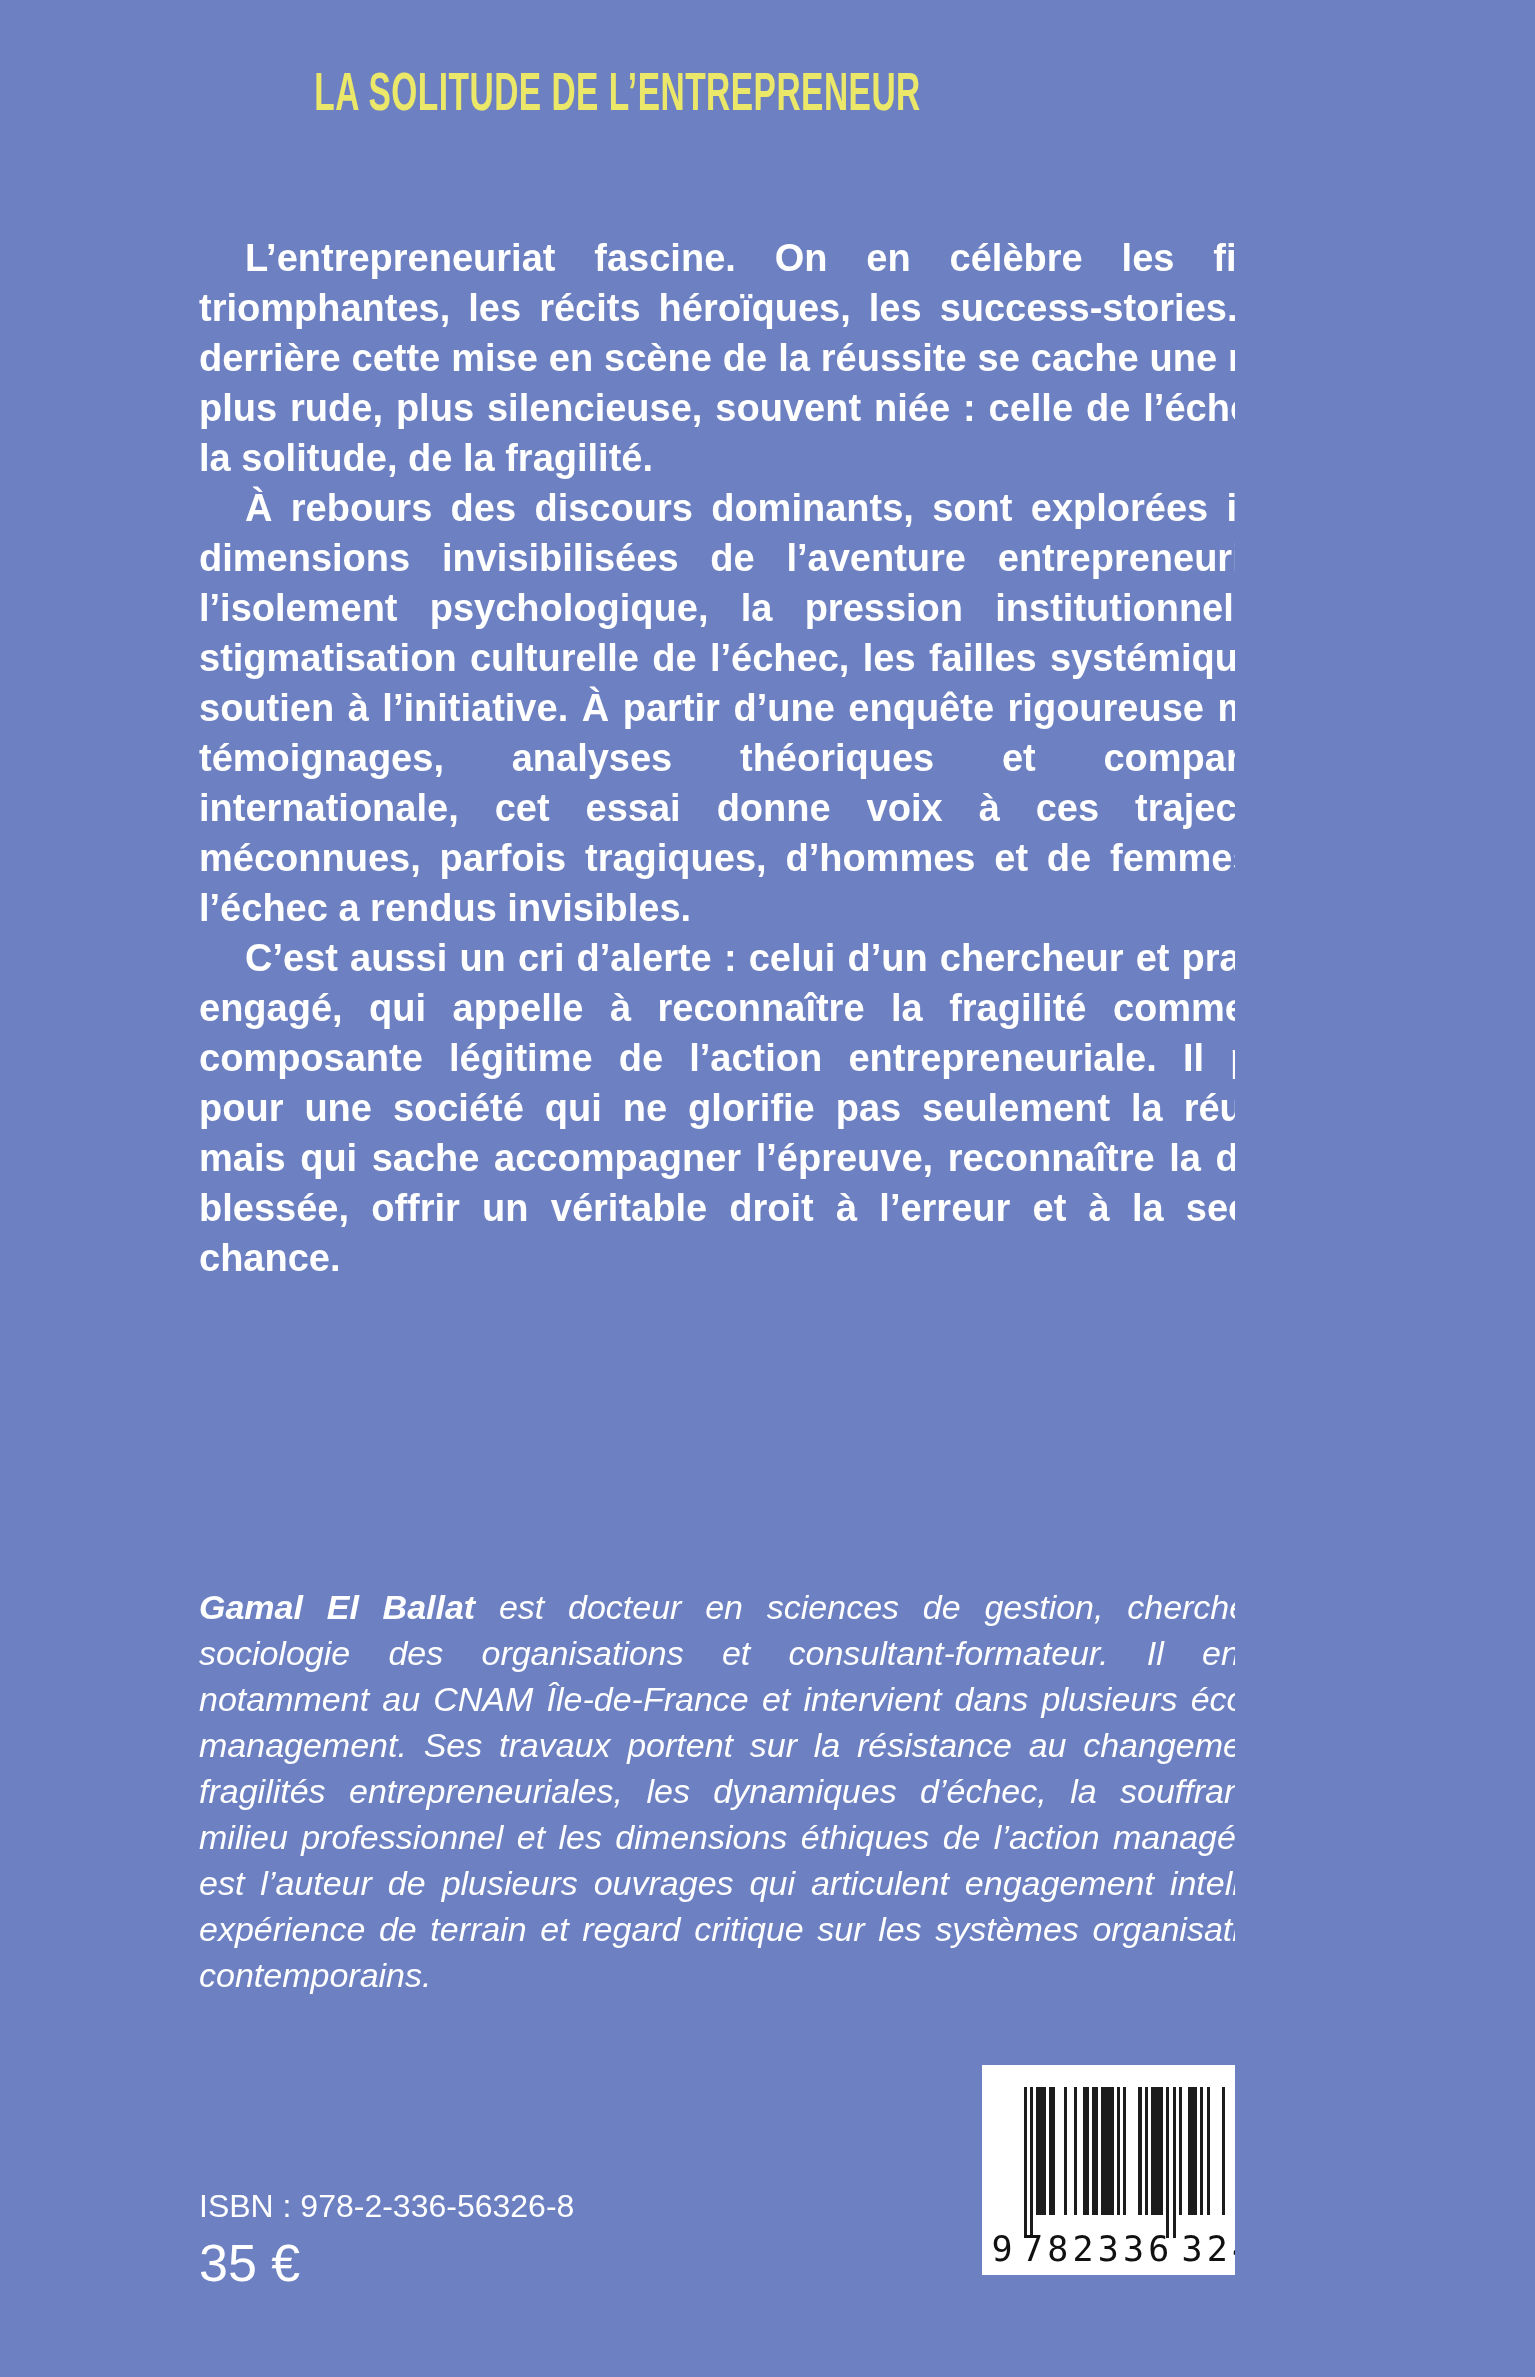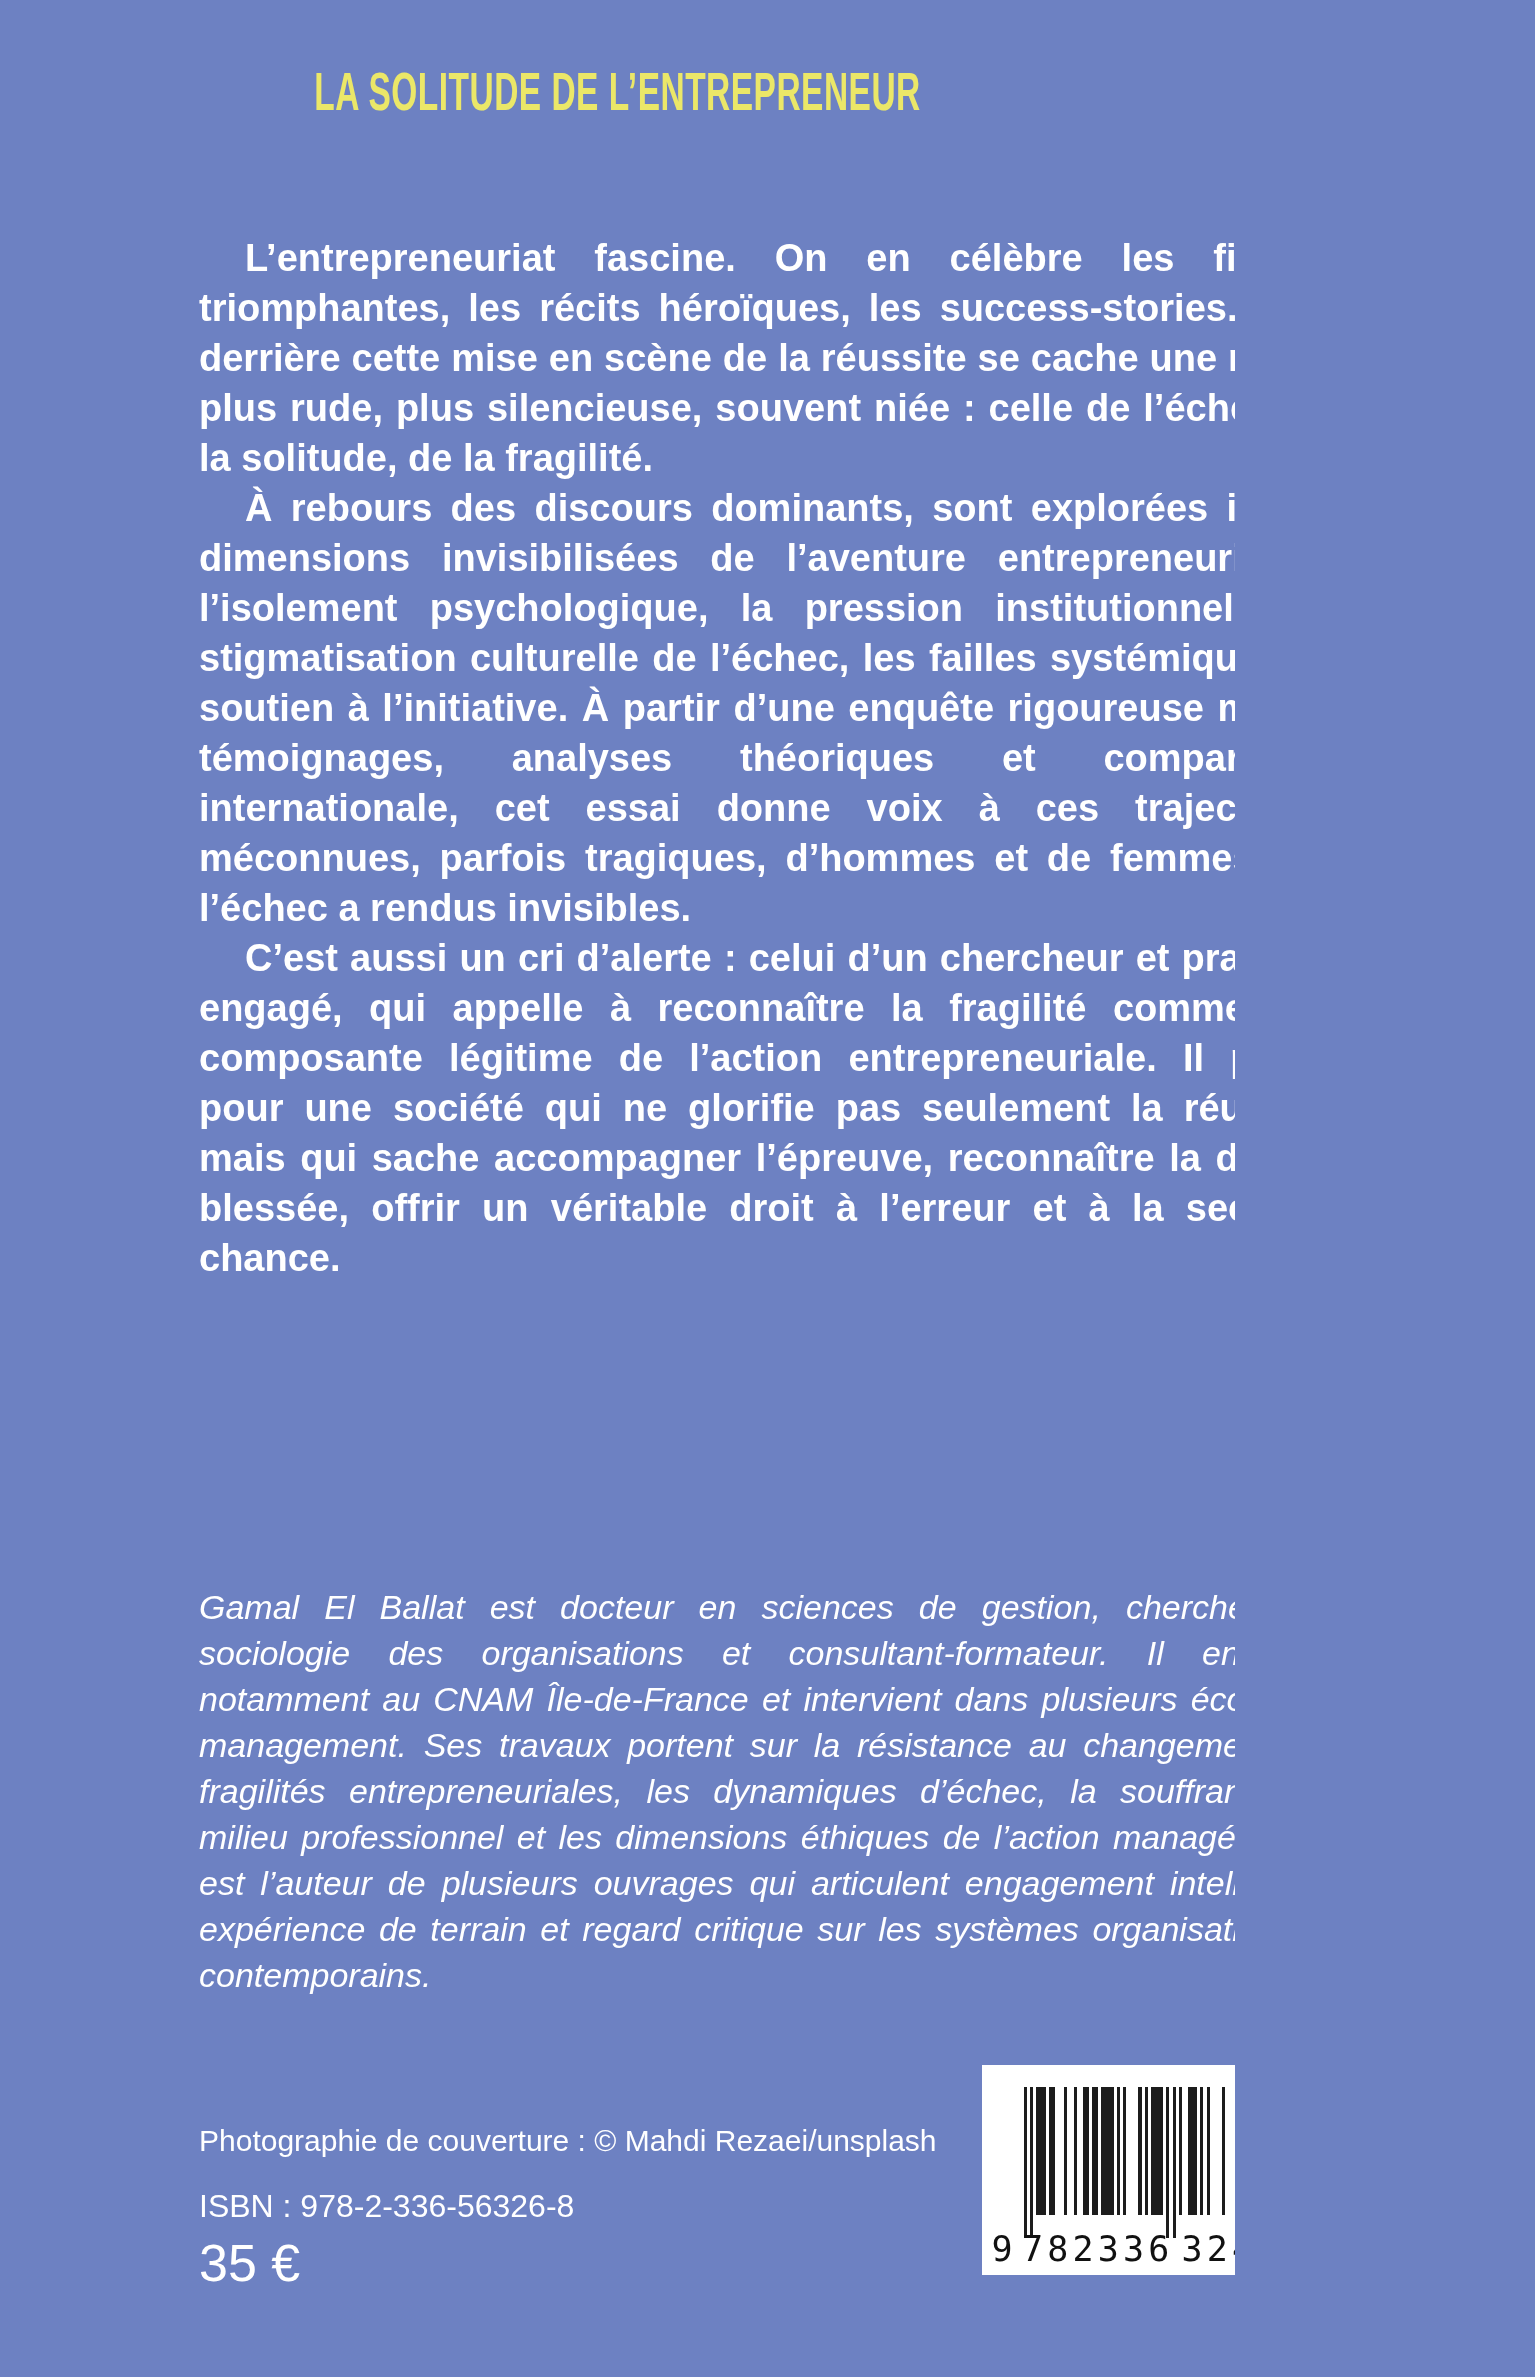--- a/index.html
+++ b/index.html
@@ -50,21 +50,21 @@
     left: 199px;
     top: 1584px;
     width: 1141px;
     margin: 0;
     font-style: italic;
     font-size: 34px;
     line-height: 46px;
     text-align: justify;
   }
   .bio-name {
-    font-weight: normal;
+    font-weight: bold;
   }
   .credit {
     position: absolute;
     left: 199px;
     top: 2124px;
     margin: 0;
     font-size: 30px;
   }
   .isbn {
     position: absolute;
@@ -134,21 +134,20 @@
   <h1 class="title">LA SOLITUDE DE L’ENTREPRENEUR</h1>
 
   <div class="synopsis">
     <p>L’entrepreneuriat fascine. On en célèbre les figures triomphantes, les récits héroïques, les success-stories. Mais derrière cette mise en scène de la réussite se cache une réalité plus rude, plus silencieuse, souvent niée : celle de l’échec, de la solitude, de la fragilité.</p>
     <p>À rebours des discours dominants, sont explorées ici les dimensions invisibilisées de l’aventure entrepreneuriale : l’isolement psychologique, la pression institutionnelle, la stigmatisation culturelle de l’échec, les failles systémiques du soutien à l’initiative. À partir d’une enquête rigoureuse mêlant témoignages, analyses théoriques et comparaison internationale, cet essai donne voix à ces trajectoires méconnues, parfois tragiques, d’hommes et de femmes que l’échec a rendus invisibles.</p>
     <p>C’est aussi un cri d’alerte : celui d’un chercheur et praticien engagé, qui appelle à reconnaître la fragilité comme une composante légitime de l’action entrepreneuriale. Il plaide pour une société qui ne glorifie pas seulement la réussite, mais qui sache accompagner l’épreuve, reconnaître la dignité blessée, offrir un véritable droit à l’erreur et à la seconde chance.</p>
   </div>
 
   <p class="bio"><span class="bio-name">Gamal El Ballat</span><span> est docteur en sciences de gestion, chercheur en sociologie des organisations et consultant-formateur. Il enseigne notamment au CNAM Île-de-France et intervient dans plusieurs écoles de management. Ses travaux portent sur la résistance au changement, les fragilités entrepreneuriales, les dynamiques d’échec, la souffrance en milieu professionnel et les dimensions éthiques de l’action managériale. Il est l’auteur de plusieurs ouvrages qui articulent engagement intellectuel, expérience de terrain et regard critique sur les systèmes organisationnels contemporains.</span></p>
 
-  <p class="credit">Photographie de couverture : © Mahdi Rezaei/unsplash</p>
   <p class="isbn">ISBN : 978-2-336-56326-8</p>
   <p class="price">35 €</p>
 
   <div class="barcode">
     <div class="barcode-bars">
         <div class="mod bar guard"></div>
         <div class="mod guard"></div>
         <div class="mod bar guard"></div>
         <div class="mod"></div>
         <div class="mod bar"></div>

